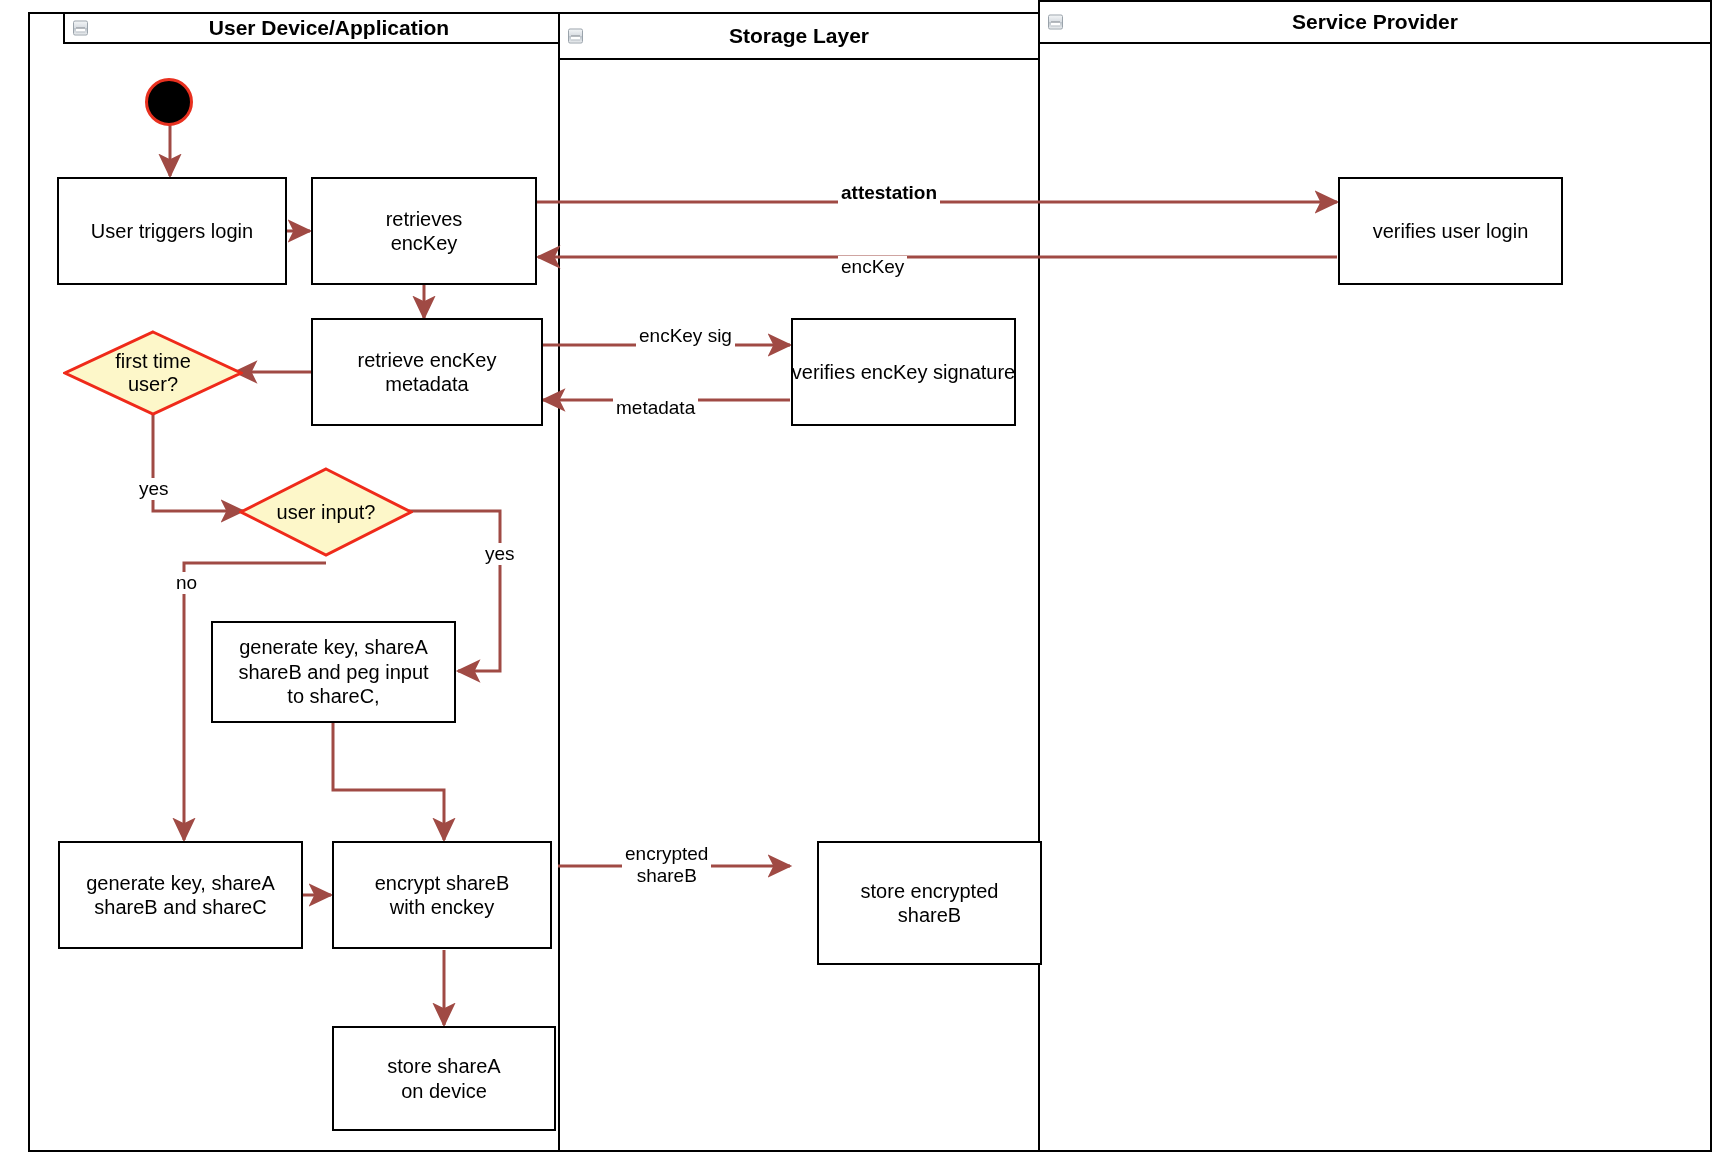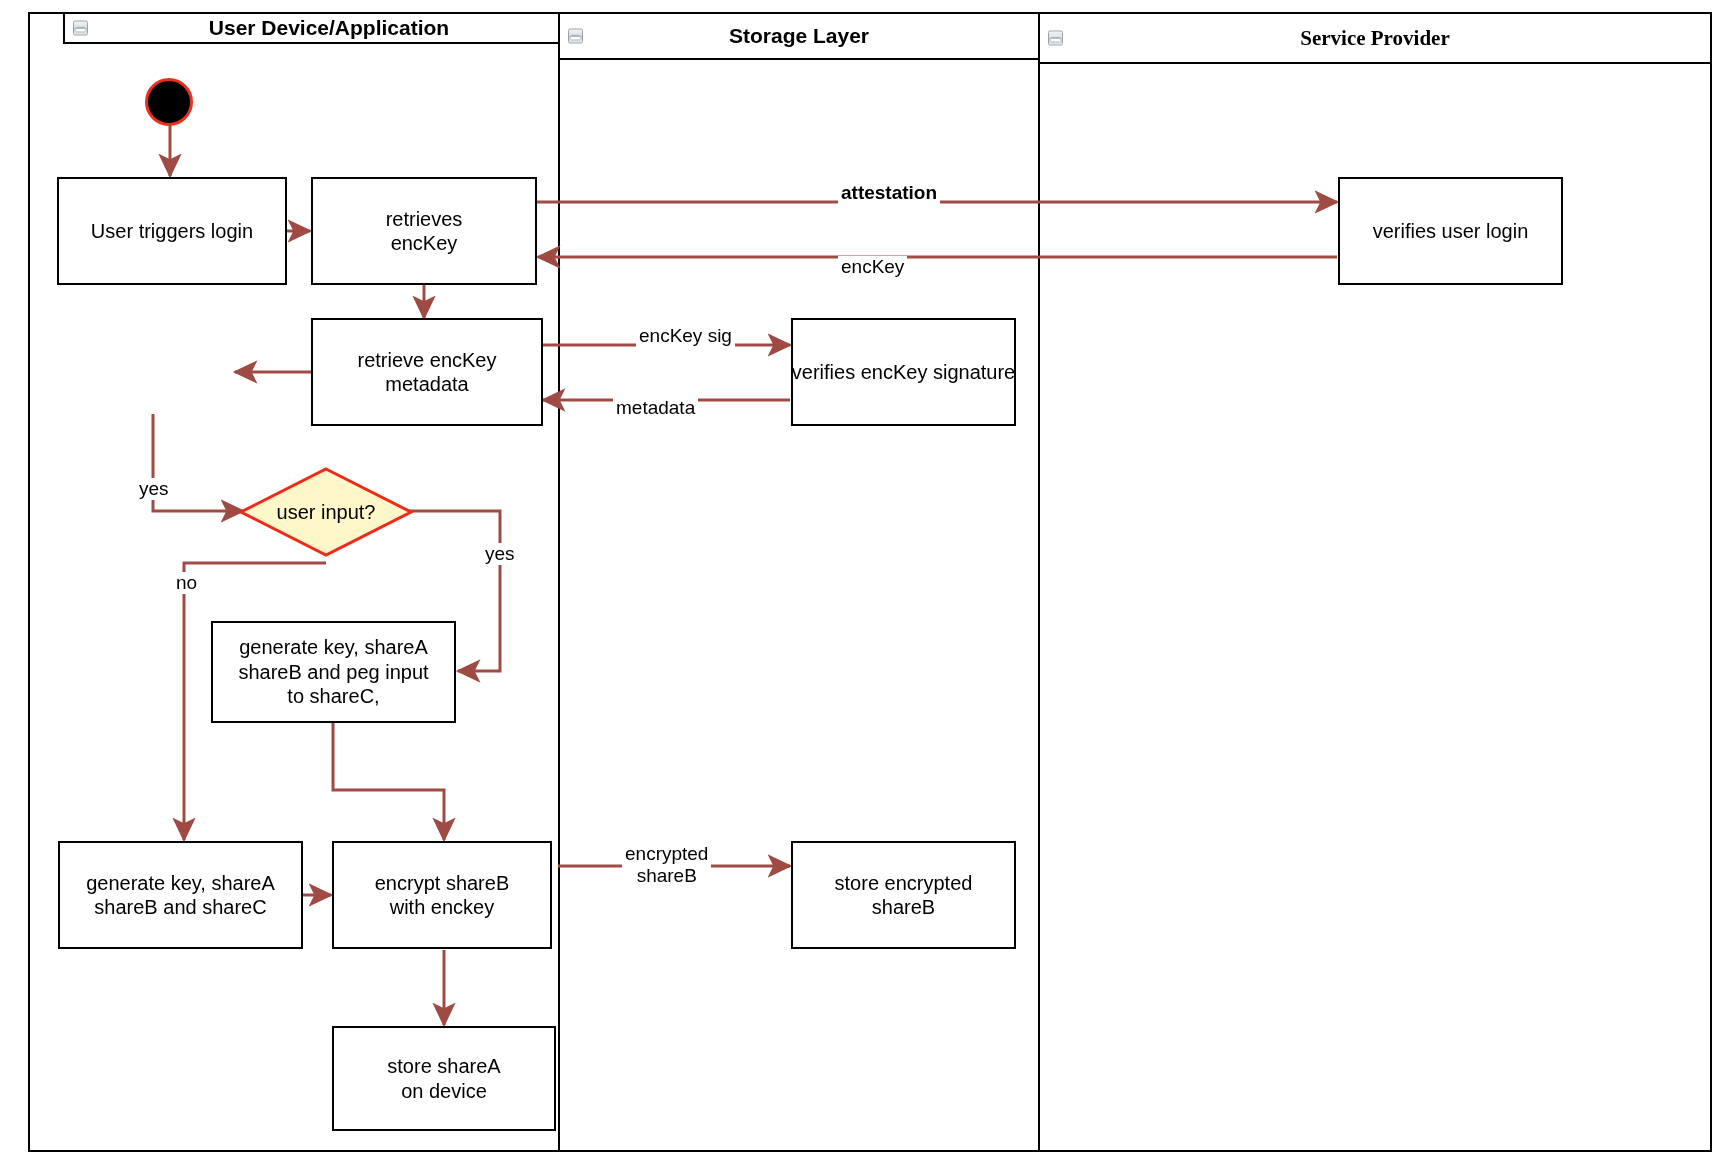--- a/index.html
+++ b/index.html
@@ -138,21 +138,21 @@
   <div class="lane" style="left:1038px; top:12px; width:674px; height:1140px;"></div>
 
   <div class="lane-header" style="left:15px; top:12px; width:532px; height:32px;margin-left:48px;">
     <span class="collapse-icon"></span>
     <span class="lane-title">User Device/Application</span>
   </div>
   <div class="lane-header" style="left:558px; top:12px; width:482px; height:48px;">
     <span class="collapse-icon"></span>
     <span class="lane-title">Storage Layer</span>
   </div>
-  <div class="lane-header" style="left:1038px; top:12px; width:674px; height:52px;font-family:Liberation Serif, serif;">
+  <div class="lane-header" style="left:1038px; top:0; width:674px; height:44px;">
     <span class="collapse-icon"></span>
     <span class="lane-title">Service Provider</span>
   </div>
 
   <svg id="edges" viewBox="0 0 1720 1170" width="1720" height="1170" xmlns="http://www.w3.org/2000/svg">
     <defs>
       <marker id="ah" viewBox="0 0 12 12" refX="10" refY="6" markerWidth="9" markerHeight="9" orient="auto-start-reverse">
         <path d="M 0 0.8 L 11 6 L 0 11.2 L 2.6 6 Z" fill="#a04a44"></path>
       </marker>
     </defs>
@@ -199,20 +199,27 @@
   <div class="node" style="left:311px; top:177px; width:226px; height:108px;">
     <span class="txt">retrieves
 encKey</span>
   </div>
 
   <div class="node" style="left:311px; top:318px; width:232px; height:108px;">
     <span class="txt">retrieve encKey
 metadata</span>
   </div>
 
+  <div class="diamond" style="left:63px; top:330px; width:180px; height:86px;">
+    <svg width="180" height="86" viewBox="0 0 180 86" xmlns="http://www.w3.org/2000/svg">
+      <polygon points="90,2 178,43 90,84 2,43" fill="#fdf7c9" stroke="#ef2a1a" stroke-width="3"></polygon>
+    </svg>
+    <span class="dlabel">first time
+user?</span>
+  </div>
 
   <div class="diamond" style="left:239px; top:467px; width:174px; height:90px;">
     <svg width="174" height="90" viewBox="0 0 174 90" xmlns="http://www.w3.org/2000/svg">
       <polygon points="87,2 172,45 87,88 2,45" fill="#fdf7c9" stroke="#ef2a1a" stroke-width="3"></polygon>
     </svg>
     <span class="dlabel">user input?</span>
   </div>
 
   <div class="node" style="left:211px; top:621px; width:245px; height:102px;">
     <span class="txt">generate key, shareA
@@ -232,21 +239,21 @@
 
   <div class="node" style="left:332px; top:1026px; width:224px; height:105px;">
     <span class="txt">store shareA
 on device</span>
   </div>
 
   <div class="node overflow" style="left:791px; top:318px; width:225px; height:108px;">
     <span class="txt">verifies encKey signature</span>
   </div>
 
-  <div class="node" style="left:791px; top:841px; width:225px; height:108px;align-items:center;">
+  <div class="node" style="left:817px; top:841px; width:225px; height:124px;align-items:center;">
     <span class="txt">store encrypted
 shareB</span>
   </div>
 
   <div class="node" style="left:1338px; top:177px; width:225px; height:108px;">
     <span class="txt">verifies user login</span>
   </div>
 
   <div class="edge-label" style="left:838px; top:182px;font-weight:bold;">attestation</div>
 

